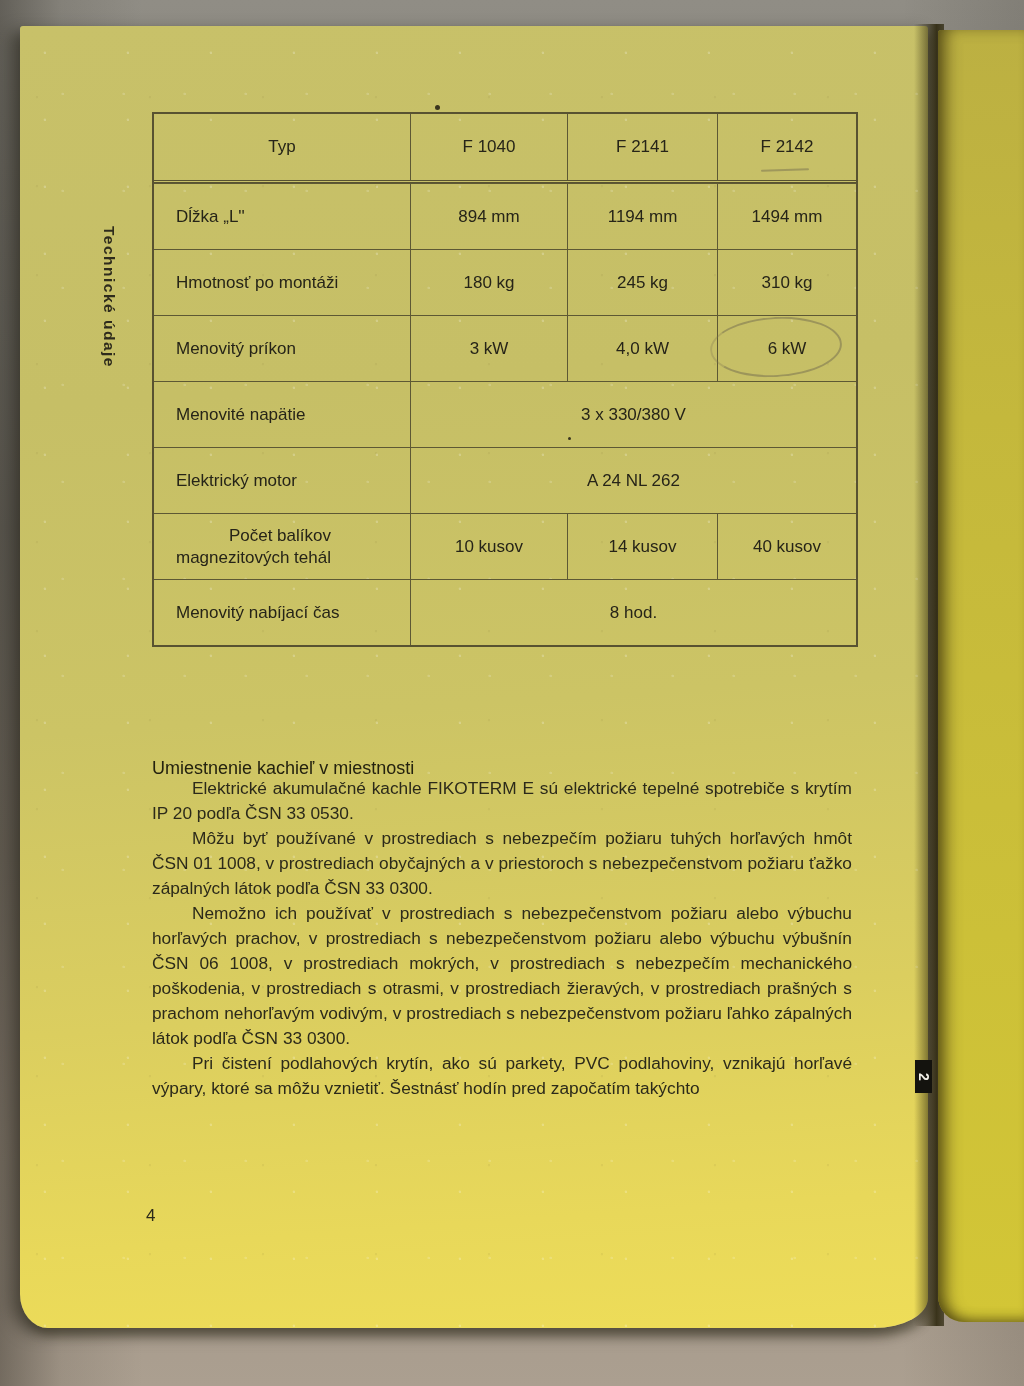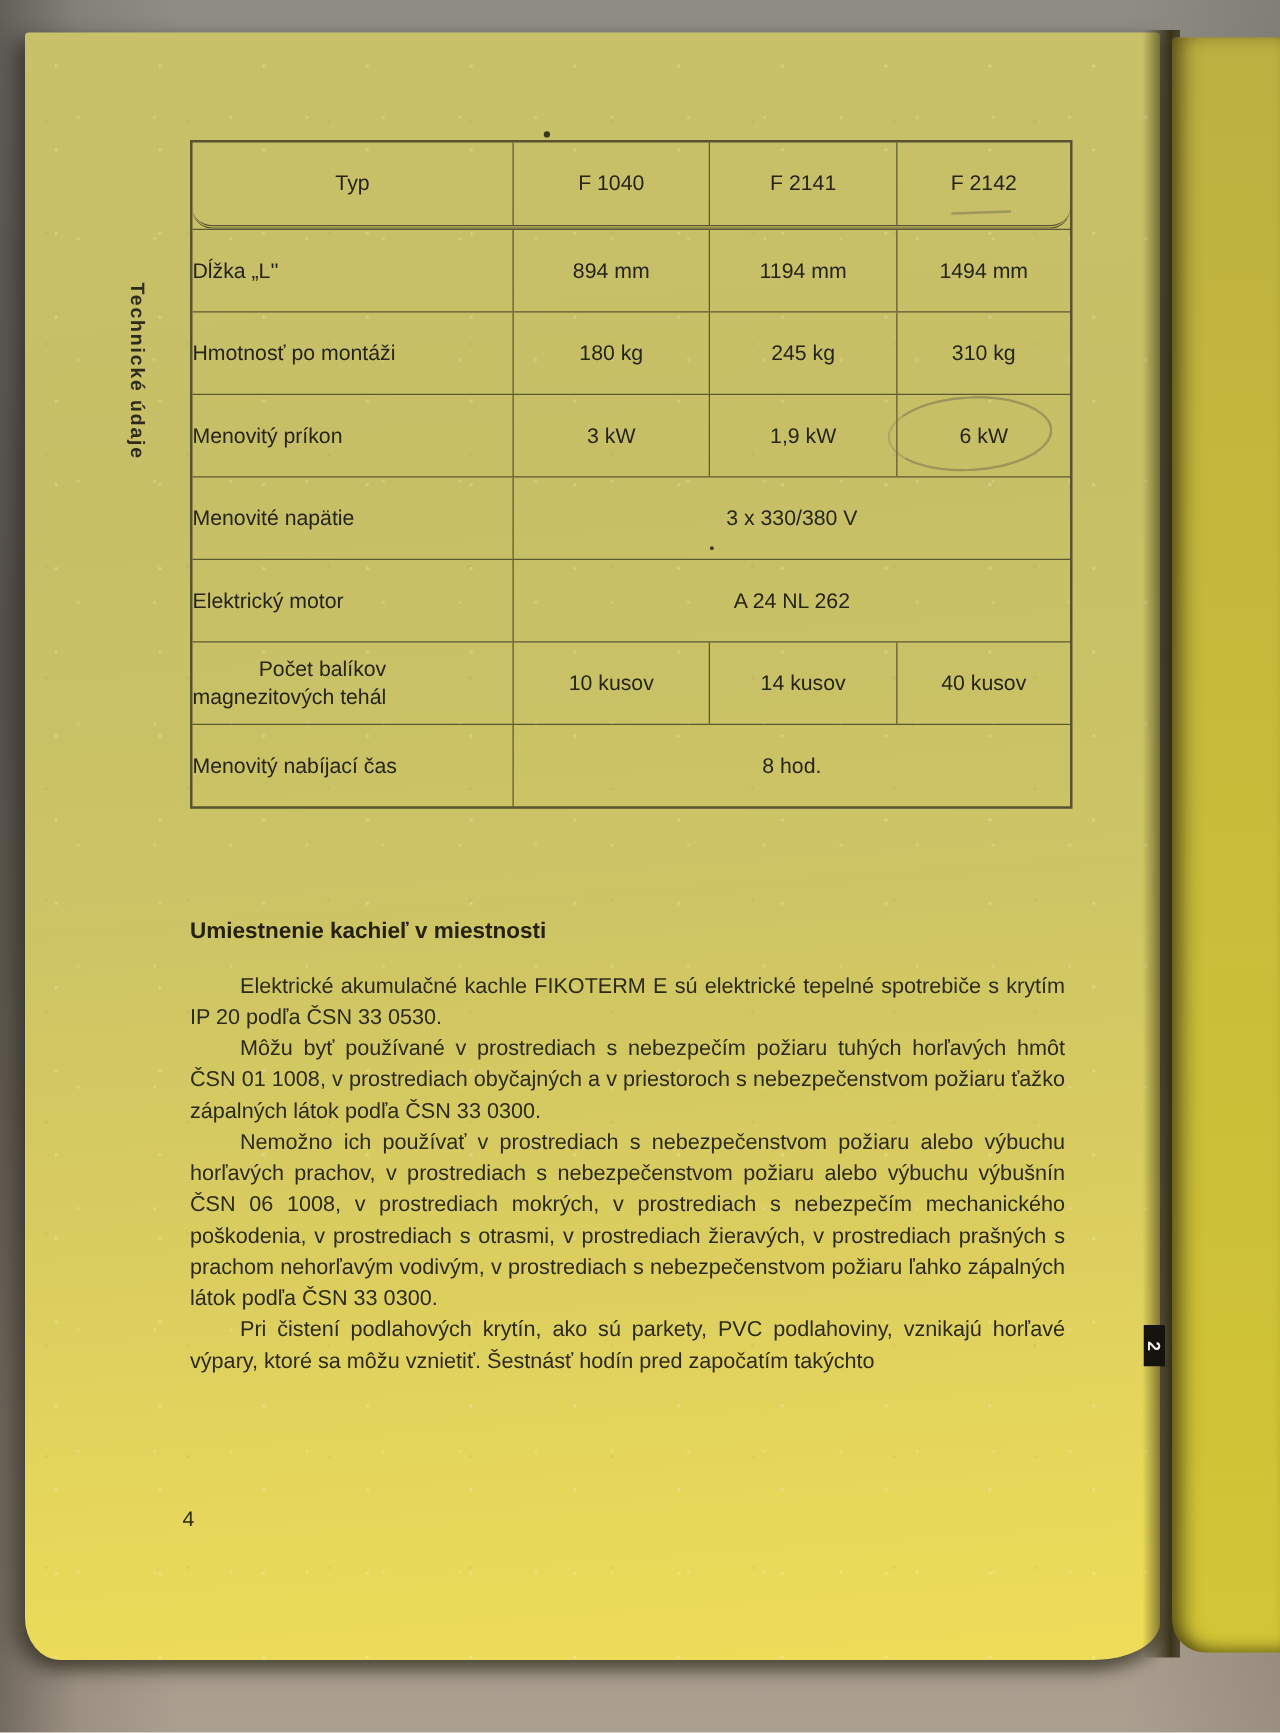--- a/index.html
+++ b/index.html
@@ -52,43 +52,43 @@
     position:absolute;left:80px;top:200px;z-index:2;
     writing-mode:vertical-rl;
     font-size:15.5px;font-weight:700;letter-spacing:1.5px;color:#2e2b1c;
   }
   
   .spec-table{
     position:absolute;left:132px;top:86px;width:702px;z-index:2;
     border:2px solid #585231;color:#262418;font-size:17px;
   }
   .trow{display:grid;grid-template-columns:257px 157px 150px 138px;}
-  .trow.head{height:66px;border-bottom:3px double #585231;border-radius:16px;}
+  .trow.head{height:66px;border-bottom:3px double #585231;}
   .trow.body{height:65px;border-top:1px solid #5d5834;}
   .trow.body:first-of-type{border-top:none;}
   .cell{display:flex;align-items:center;justify-content:center;text-align:center;position:relative;line-height:1.25;}
-  .cell.lab{justify-content:flex-start;text-align:left;padding-right:12px;}
+  .cell.lab{justify-content:flex-start;text-align:left;padding-left:22px;padding-right:12px;}
   .cell.b-r{border-right:1px solid #5d5834;}
   .cell.spanv{grid-column:2/5;}
   .lab2{display:block;text-align:right;}
   
   .pencil-underline{
     position:absolute;left:50%;bottom:9px;width:48px;height:2px;margin-left:-26px;
     background:rgba(125,118,82,.55);transform:rotate(-2deg);border-radius:2px;
   }
   .pencil-circle{
     position:absolute;left:556px;top:203px;width:128px;height:56px;z-index:3;
     border:2px solid rgba(122,115,80,.55);border-radius:50%;
     transform:rotate(-3deg);
     border-left-color:rgba(122,115,80,.28);
   }
   
   .section-heading{
-    position:absolute;left:132px;top:708px;z-index:2;
-    font-size:18px;font-weight:700;color:#24220f;
+    position:absolute;left:132px;top:732px;z-index:2;
+    font-size:18px;font-weight:400;color:#24220f;
   }
   .body-text{
     position:absolute;left:132px;top:750px;width:700px;z-index:2;
     font-size:17.3px;line-height:25px;color:#2c2a1a;text-align:justify;
   }
   .body-text p{margin:0;text-indent:40px;}
   .page-num{
     position:absolute;left:126px;top:1180px;z-index:2;
     font-size:17px;color:#2c2a1a;
   }
@@ -123,21 +123,21 @@
     <div class="trow body">
       <div class="cell lab b-r">Hmotnosť po montáži</div>
       <div class="cell b-r">180 kg</div>
       <div class="cell b-r">245 kg</div>
       <div class="cell">310 kg</div>
     </div>
 
     <div class="trow body">
       <div class="cell lab b-r">Menovitý príkon</div>
       <div class="cell b-r">3 kW</div>
-      <div class="cell b-r">1,9 kW</div>
+      <div class="cell b-r">4,0 kW</div>
       <div class="cell">6 kW</div>
     </div>
 
     <div class="trow body">
       <div class="cell lab b-r">Menovité napätie</div>
       <div class="cell spanv">3 x 330/380 V</div>
     </div>
 
     <div class="trow body">
       <div class="cell lab b-r">Elektrický motor</div>

